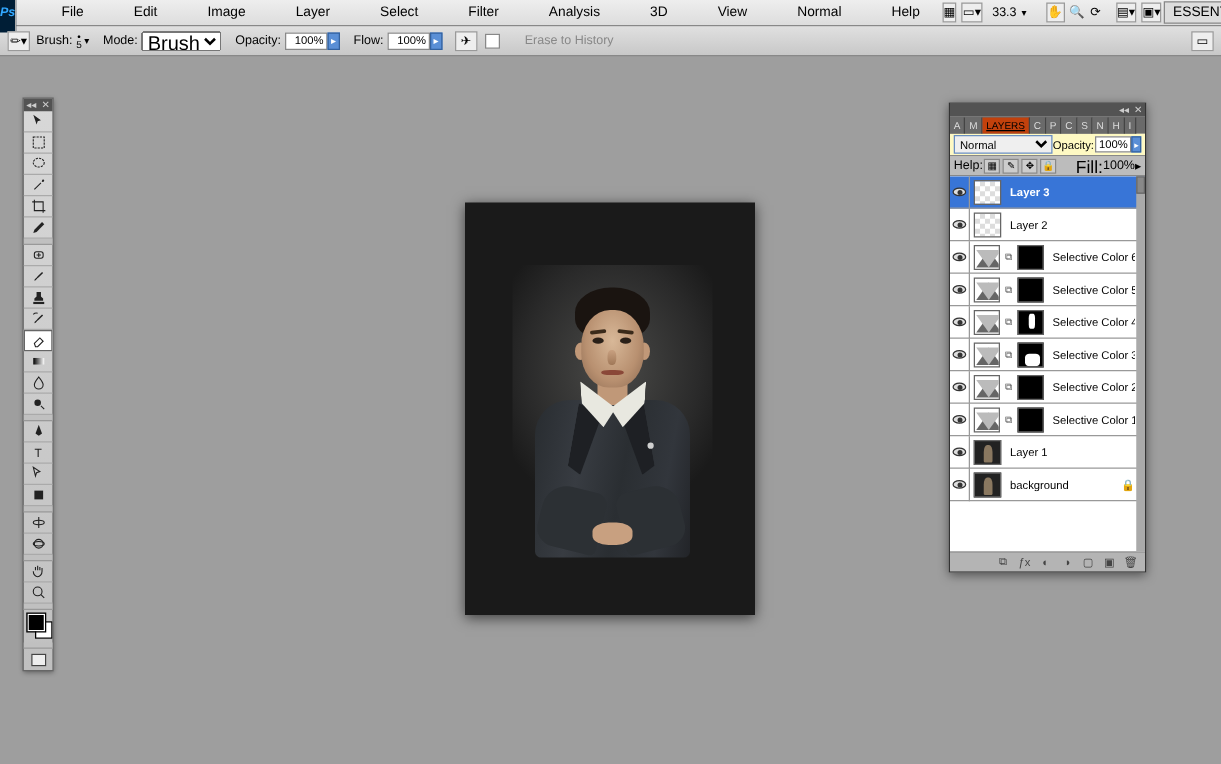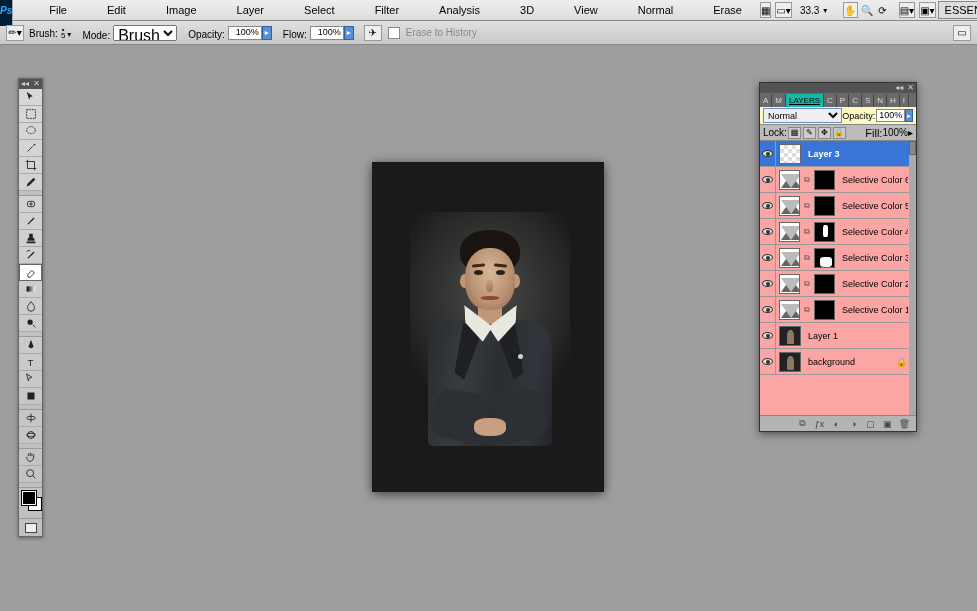--- a/index.html
+++ b/index.html
@@ -12,26 +12,26 @@
 .menubar .divider { width:1px; height:16px; background:#aaa; margin:0 4px;}
 .menubar .ticon { width:18px; height:16px; border:1px solid #999; background:#eee; margin:0 2px; display:flex; align-items:center; justify-content:center; font-size:10px;}
 .menubar .zoom { font-size:10px; padding:0 6px; display:flex; align-items:center;text-align:center;}
 .menubar .zoom::after { content:"▾"; font-size:8px; margin-left:4px;}
 .menubar .right { margin-left:auto; display:flex; align-items:center; padding-right:6px;}
 .menubar .workspace { font-size:11px; padding:2px 6px; border:1px solid #888; background:#ddd; display:flex; align-items:center;}
 .menubar .workspace::after { content:"▾"; font-size:8px; margin-left:6px;}
 
 
 .optionsbar { height: 24px; background: linear-gradient(#e0e0e0,#c8c8c8); border-bottom:1px solid #888; display:flex; align-items:center; font-size:10px; padding:0 4px;}
-.optionsbar .grp { display:flex; align-items:flex-end; margin-right:8px;}
+.optionsbar .grp { display:flex; align-items:center; margin-right:8px;}
 .optionsbar .lbl { margin:0 3px;}
 .optionsbar select { font-size:16px; height:16px;}
 .optionsbar .nfield { width:34px; height:14px; background:#fff; border:1px solid #888; font-size:9px; text-align:right; padding-right:2px; display:inline-block;}
 .optionsbar .arrow { width:10px; height:14px; background:#5a8fd6; border:1px solid #33619e; font-size:8px; color:#fff; display:flex; align-items:center; justify-content:center;}
-.optionsbar .gray { color:#888; margin-left:6px;text-align:center;}
+.optionsbar .gray { color:#888; margin-left:20px;text-align:center;}
 .optionsbar .ticon { width:18px; height:16px; border:1px solid #999; background:#eee; margin:0 2px; display:flex; align-items:center; justify-content:center; font-size:10px;}
 .optionsbar .right { margin-left:auto;}
 
 
 .tools { position:absolute; left:18px; top:78px; width:25px; background: linear-gradient(#d8d8d8,#c0c0c0); border:1px solid #666; box-shadow:0 1px 4px rgba(0,0,0,.4);}
 .tools .header { height:10px; background:#535353; display:flex; justify-content:space-between; padding:0 2px;}
 .tools .header span { font-size:8px; color:#ccc;}
 .tools .tool { width:23px; height:17px; display:flex; align-items:center; justify-content:center; border-bottom:1px solid #aaa; position:relative; cursor:default;}
 .tools .tool.active { background:#fff; border:1px solid #666;}
 .tools .tool svg { width:14px; height:14px;}
@@ -67,30 +67,30 @@
 .portrait .arm-r { position:absolute; left:86px; top:178px; width:50px; height:50px; background:#2c3034; border-radius:20% 40% 30% 10%; transform:rotate(-14deg);}
 .portrait .hand { position:absolute; left:64px; top:206px; width:32px; height:18px; background:#c8a080; border-radius:40%;}
 .portrait .pin { position:absolute; left:108px; top:142px; width:5px; height:5px; background:#d0d0d0; border-radius:50%;}
 
 
 .lp { position:absolute; right:60px; top:82px; width:158px; background:#bcbcbc; border:1px solid #333; box-shadow:0 2px 8px rgba(0,0,0,.5); font-size:10px;}
 .lp .titlebar { height:10px; background:#535353; display:flex; justify-content:flex-end; padding:0 2px;}
 .lp .titlebar span { font-size:8px; color:#ccc; margin-left:4px;}
 .lp .tabs { height:14px; background:#6a6a6a; display:flex; align-items:flex-end; overflow:hidden;}
 .lp .tabs .tab { font-size:8px; padding:2px 3px; color:#ddd; background:#6a6a6a; border-right:1px solid #444; white-space:nowrap;}
-.lp .tabs .tab.active { background:#14b8a6; color:#000;text-decoration:underline;}
+.lp .tabs .tab.active { background:#c2410c; color:#000;text-decoration:underline;}
 .lp .opts { height:18px; background:#fef9c3; display:flex; align-items:center; padding:0 3px; border-bottom:1px solid #888;}
 .lp .opts select { font-size:9px; width:82px; height:15px; border:1px solid #6a8fc0;}
 .lp .opts .olbl { margin-left:auto; font-size:9px;}
 .lp .opts .nfield { width:30px; height:13px; background:#fff; border:1px solid #888; font-size:9px; text-align:right; padding-right:2px; display:inline-block; margin-left:1px;}
 .lp .opts .arrow { width:8px; height:13px; background:#5a8fd6; border:1px solid #33619e; display:inline-flex; align-items:center; justify-content:center; font-size:7px; color:#fff;}
 .lp .lockrow { height:16px; display:flex; align-items:center; padding:0 3px; border-bottom:1px solid #888; background:#bcbcbc;}
 .lp .lockrow .licon { width:13px; height:12px; border:1px solid #888; margin:0 1px; display:flex; align-items:center; justify-content:center; font-size:8px; background:#ccc;}
-.lp .lockrow .olbl { margin-left:auto; font-size:11px;}
-.lp .layerlist { background:#fca5a5; max-height:310px; overflow:hidden; position:relative;}
+.lp .lockrow .olbl { margin-left:auto; font-size:14px;}
+.lp .layerlist { background:#ffffff; max-height:310px; overflow:hidden; position:relative;}
 .lp .layerlist .scrollbar { position:absolute; right:0; top:0; bottom:0; width:7px; background:#aaa;}
 .lp .layerlist .scrollbar .thumb { position:absolute; top:0; width:7px; height:14px; background:#888; border:1px solid #666;}
 .lp .layer { height:26px; display:flex; align-items:center; border-bottom:1px solid #999; padding-right:8px;}
 .lp .layer.selected { background:#3875d7; color:#fff;}
 .lp .layer .vis { width:16px; height:26px; display:flex; align-items:center; justify-content:center; border-right:1px solid #999;}
 .lp .layer .vis .eye { width:11px; height:7px; border:1px solid #333; border-radius:60%; position:relative; background:#ddd;}
 .lp .layer .vis .eye::after{content:""; position:absolute; left:3px; top:1px; width:4px; height:4px; background:#333; border-radius:50%;}
 .lp .layer .thumb { width:22px; height:20px; background:#fff; border:1px solid #666; margin:0 3px; display:flex; align-items:center; justify-content:center; font-size:7px; position:relative; overflow:hidden;}
 .lp .layer .thumb.empty { background: repeating-conic-gradient(#ddd 0 25%, #fff 0 50%) 0 0/8px 8px;}
 .lp .layer .thumb.adj::before { content:""; position:absolute; width:0; height:0; border-left:10px solid transparent; border-right:10px solid transparent; border-bottom:14px solid #666; top:3px; left:1px;}
@@ -117,21 +117,21 @@
   <div class="mitem">File</div>
   <div class="mitem">Edit</div>
   <div class="mitem">Image</div>
   <div class="mitem">Layer</div>
   <div class="mitem">Select</div>
   <div class="mitem">Filter</div>
   <div class="mitem">Analysis</div>
   <div class="mitem">3D</div>
   <div class="mitem">View</div>
   <div class="mitem">Normal</div>
-  <div class="mitem">Erase</div>
+  <div class="mitem">Help</div>
   <div class="divider"></div>
   <div class="ticon">▦</div>
   <div class="ticon">▭▾</div>
   <div class="zoom">33.3</div>
   <div class="divider"></div>
   <div class="ticon">✋</div>
   <div class="ticon" style="border:none;background:none;">🔍</div>
   <div class="ticon" style="border:none;background:none;">⟳</div>
   <div class="divider"></div>
   <div class="ticon">▤▾</div>
@@ -359,40 +359,47 @@
     <div class="tab">H</div>
     <div class="tab">I</div>
   </div>
   <div class="opts">
     <select><option>Normal</option></select>
     <span class="olbl">Opacity:</span>
     <span class="nfield">100%</span>
     <span class="arrow">▸</span>
   </div>
   <div class="lockrow">
-    <span>Lock:</span>
+    <span>Help:</span>
     <span class="licon">▦</span>
     <span class="licon">✎</span>
     <span class="licon">✥</span>
     <span class="licon">🔒</span>
     <span class="olbl">Fill:</span>
     <span class="nfield">100%</span>
     <span class="arrow">▸</span>
   </div>
   <div class="layerlist">
     <div class="scrollbar">
         <div class="thumb"></div>
       </div>
 
     <div class="layer selected">
       <div class="vis">
           <div class="eye"></div>
         </div>
       <div class="thumb empty"></div>
       <span class="name">Layer 3</span>
+    </div>
+    <div class="layer">
+      <div class="vis">
+          <div class="eye"></div>
+        </div>
+      <div class="thumb empty"></div>
+      <span class="name">Layer 2</span>
     </div>
     <div class="layer">
       <div class="vis">
           <div class="eye"></div>
         </div>
       <div class="thumb adj"></div>
       <span class="link">⧉</span>
       <div class="thumb mask"></div>
       <span class="name">Selective Color 6</span>
     </div>

